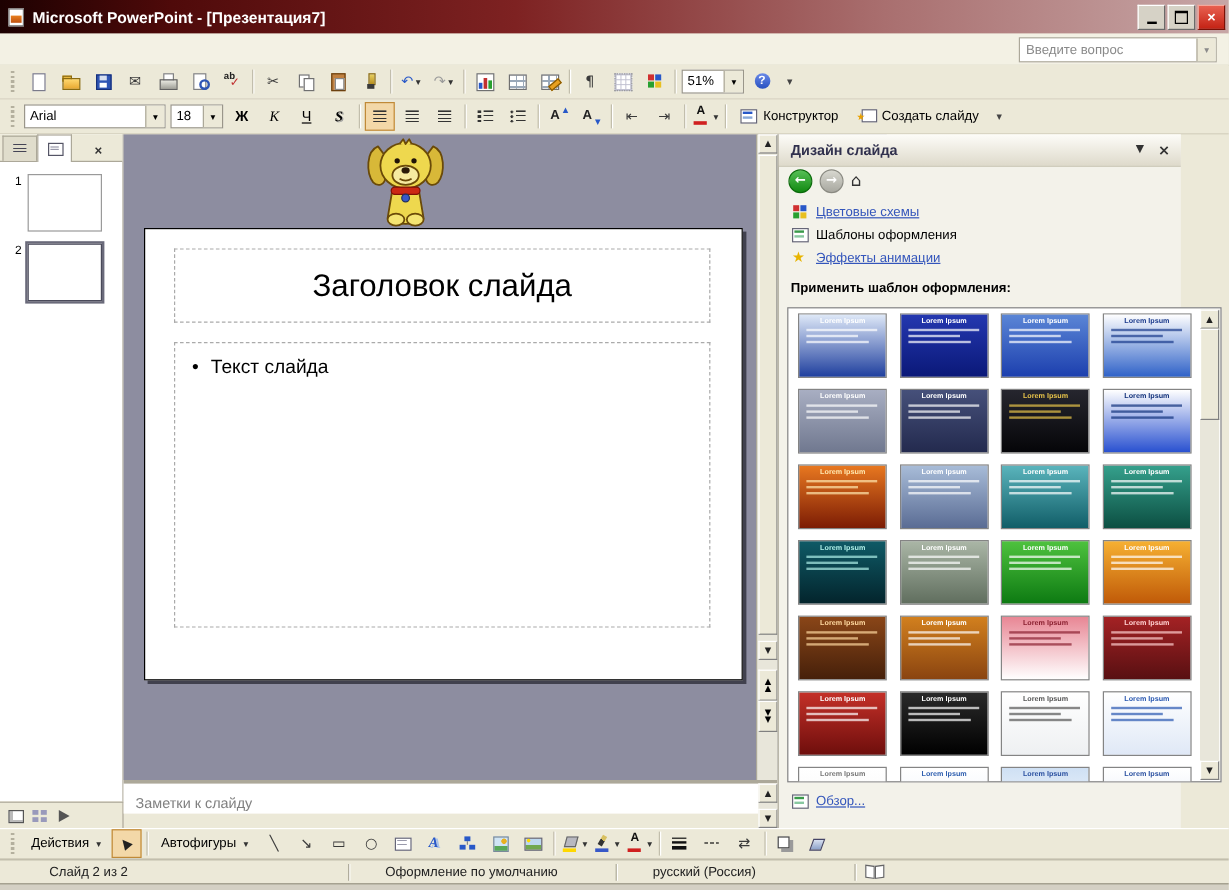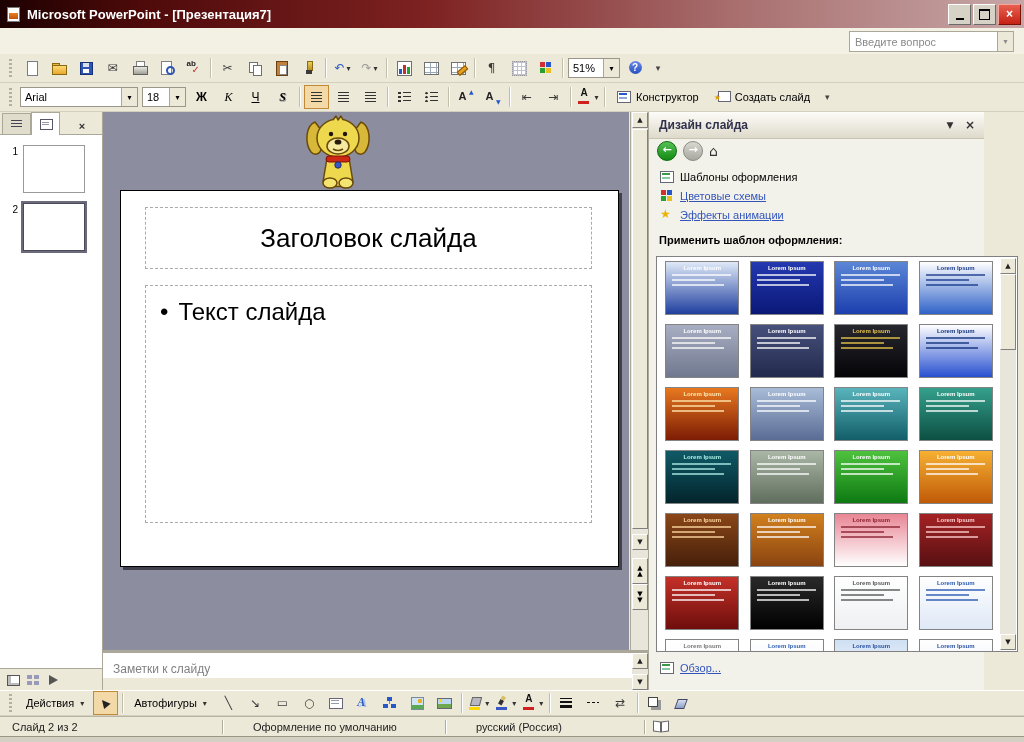--- a/index.html
+++ b/index.html
@@ -168,28 +168,28 @@
   .ptab-close{margin-left:14px;width:16px;height:16px;display:flex;align-items:center;justify-content:center;
     font-weight:bold;font-size:11px;color:#333}
   .thumb-row{display:flex;margin:10px 2px 4px 2px}
   .thumb-num{width:16px;text-align:right;margin-right:5px;font-size:10px;padding-top:1px}
   .thumb{width:60px;height:46px;background:#fff;border:1px solid #9a9a9a}
   .thumb.sel{border:1px solid #4a4a5a;box-shadow:0 0 0 2px #6a6a7a}
   .viewrow{position:absolute;left:0;top:668px;width:103px;height:22px;background:#ece9d8;
     border-top:1px solid #aca899;border-right:1px solid #aca899;display:flex;align-items:center;padding-left:3px;box-sizing:border-box}
   .vbtn{width:20px;height:18px;display:flex;align-items:center;justify-content:center}
   
-  .slide-area{position:absolute;left:103px;top:112px;width:526px;height:538px;background:#8d8da0;overflow:hidden}
+  .slide-area{position:absolute;left:103px;top:112px;width:636px;height:538px;background:#8d8da0;overflow:hidden}
   .dog{position:absolute;left:200px;top:2px}
   .slide{position:absolute;left:17px;top:78px;width:497px;height:375px;background:#fff;
     border:1px solid #000;box-shadow:3px 3px 0 #41414e}
   .ph{position:absolute;border:1px dashed #aaa}
   .ph-title{left:24px;top:16px;width:447px;height:62px;display:flex;align-items:center;justify-content:center;
     font-size:26px;box-sizing:border-box}
-  .ph-body{left:24px;top:94px;width:447px;height:238px;box-sizing:border-box;padding:12px 14px;font-size:24px}
+  .ph-body{left:24px;top:94px;width:447px;height:238px;box-sizing:border-box;padding:12px 14px;font-size:16px}
   .ph-body .bullet{margin-right:10px}
   
   .sbtn{width:16px;height:16px;background:#ece9d8;border:1px solid;border-color:#fff #808080 #808080 #fff;
     display:flex;align-items:center;justify-content:center;font-size:7px;color:#222;
     font-family:"DejaVu Sans",sans-serif;box-sizing:border-box;flex:none}
   .sthumb{background:#ece9d8;border:1px solid;border-color:#fff #808080 #808080 #fff;box-sizing:border-box}
   .main-vscroll{position:absolute;left:630px;top:112px;width:18px;height:538px;background:#e8e6da;
     border-left:1px solid #aca899;padding-left:1px;box-sizing:border-box}
   .main-vscroll .sthumb{width:16px;height:400px;margin-top:1px}
   .dblbtn{width:16px;height:26px;background:#ece9d8;border:1px solid;border-color:#fff #808080 #808080 #fff;
@@ -393,21 +393,21 @@
       <span class="ic ic-fontcolor"></span>
       <span class="dd">▾</span>
     </span>
     <span class="tsep"></span>
     <span class="tbtn haslabel">
       <span class="ic ic-design"></span>
       <span class="lbl">Конструктор</span>
     </span>
     <span class="tbtn haslabel">
       <span class="ic ic-newslide"></span>
-      <span class="lbl">Создать слайд</span>
+      <span class="lbl">Создать слайду</span>
     </span>
     <span class="tbtn over">▾</span>
   </div>
 
 <div class="leftpane">
   <div class="pane-tabs">
     <span class="ptab">
         <span class="ic ic-outline"></span>
       </span>
     <span class="ptab active">
@@ -494,27 +494,27 @@
     <span class="tp-title">Дизайн слайда</span>
     <span style="margin-left:auto" class="tp-hbtn">▼</span>
     <span class="tp-hbtn x">×</span>
   </div>
   <div class="tp-nav">
     <span class="ic-back">←</span>
     <span class="ic-fwd">→</span>
     <span class="ic-home">⌂</span>
   </div>
   <div class="tp-links">
+    <div class="tp-link">
+      <span class="ic ic-scheme"></span>
+      <span>Цветовые схемы</span>
+    </div>
     <div class="tp-link first">
       <span class="ic ic-tplicon"></span>
       <span>Шаблоны оформления</span>
-    </div>
-    <div class="tp-link">
-      <span class="ic ic-scheme"></span>
-      <span>Цветовые схемы</span>
     </div>
     <div class="tp-link">
       <span class="ic ic-anim"></span>
       <span>Эффекты анимации</span>
     </div>
   </div>
   <div class="tp-apply">Применить шаблон оформления:</div>
   <div class="tp-box">
     <div class="tpl-grid" id="tpl-grid">
         <div class="tpl" style="background: linear-gradient(rgb(223, 233, 248), rgb(31, 63, 158));">
@@ -753,21 +753,21 @@
     <span class="tsep"></span>
     <span class="tbtn">
       <span class="ic ic-shadowstyle"></span>
     </span>
     <span class="tbtn">
       <span class="ic ic-3dstyle"></span>
     </span>
   </div>
 
 <div class="statusbar">
-  <span class="scell" style="width:222px;padding-left:12px">Слайд 2 из 2</span>
+  <span class="scell" style="width:290px;padding-left:41px">Слайд 2 из 2</span>
   <span class="sdiv"></span>
   <span class="scell" style="width:222px;padding-left:30px">Оформление по умолчанию</span>
   <span class="sdiv"></span>
   <span class="scell" style="width:198px;padding-left:30px">русский (Россия)</span>
   <span class="sdiv"></span>
   <span class="ic ic-book" style="margin-left:8px"></span>
 </div>
 <div class="bottomstrip"></div>
 
 </body></html>

